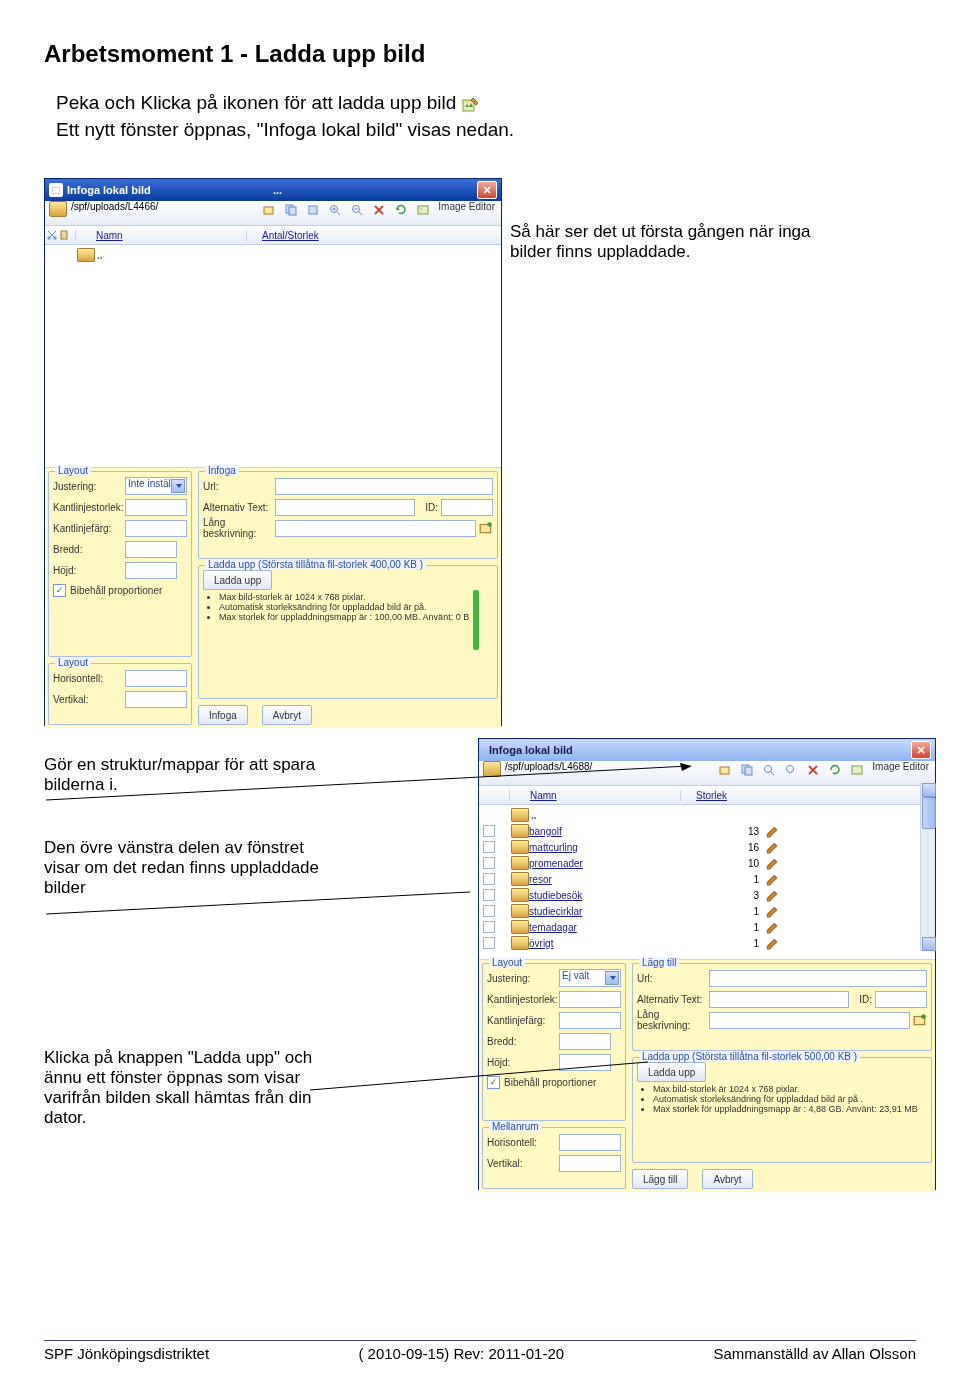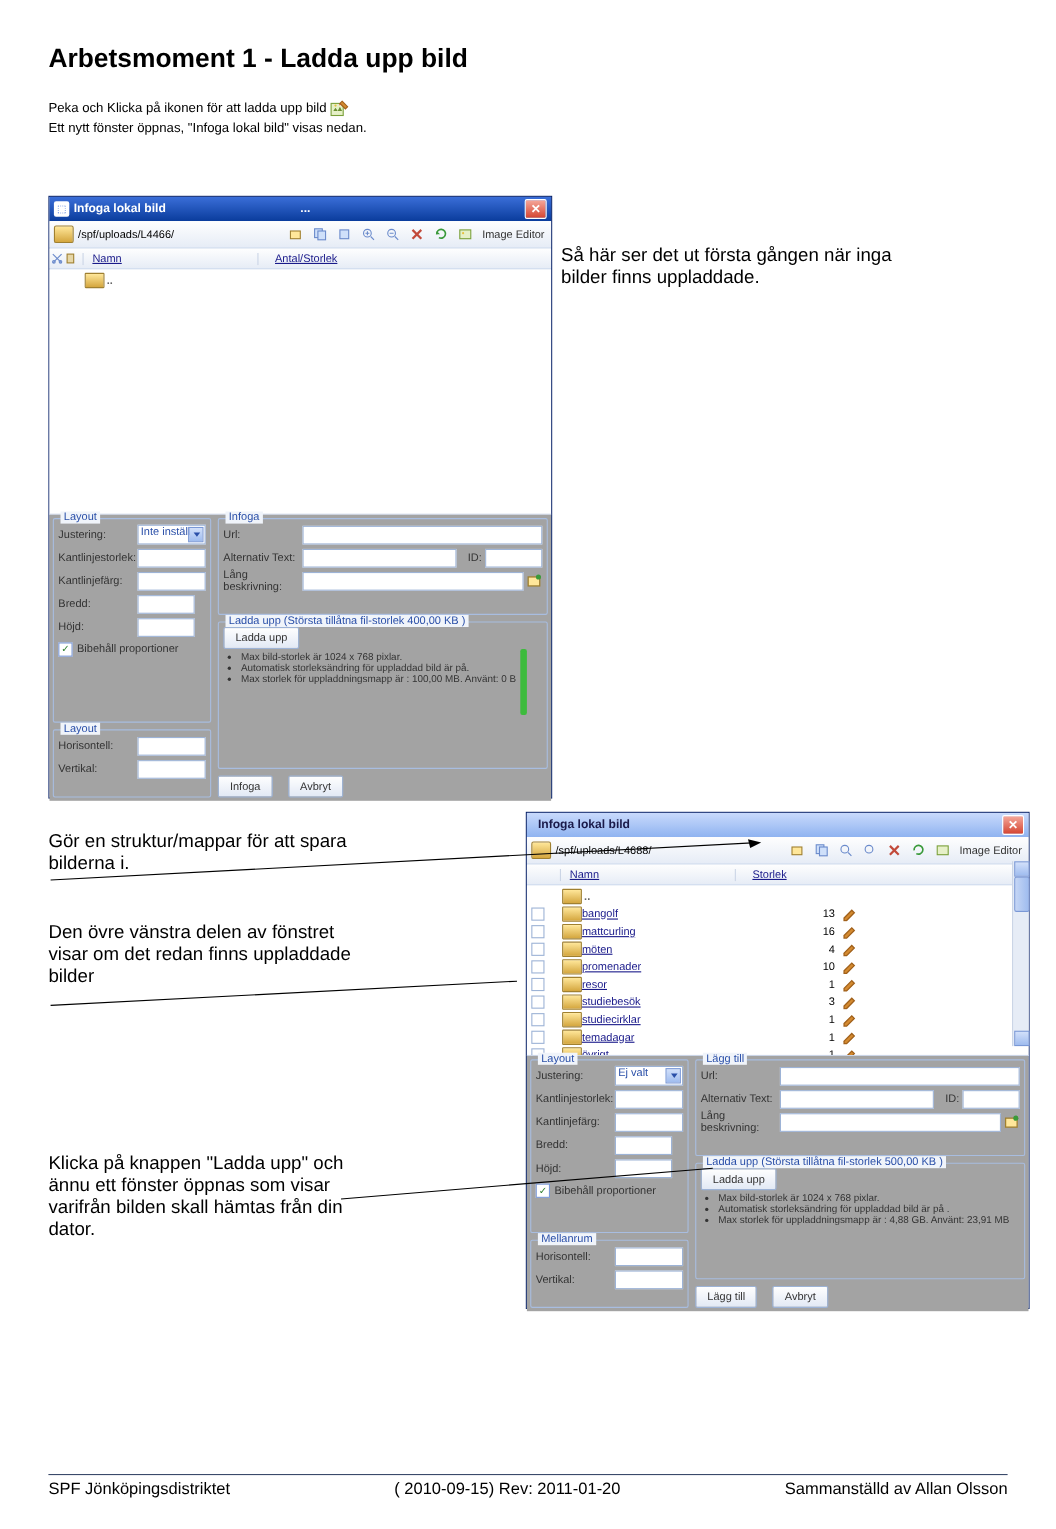--- a/index.html
+++ b/index.html
@@ -1,52 +1,52 @@
 <!DOCTYPE html>
 <html><head>
 <meta charset="utf-8">
 <style>
   html,body{margin:0;padding:0;background:#fff;font-family:Arial,Helvetica,sans-serif;color:#000}
   .page{width:960px;height:1390px;position:relative;box-sizing:border-box;padding:40px 44px 0 44px}
   h1{font-size:24px;font-weight:bold;margin:0 0 22px 0}
-  p{margin:0;font-size:12px;line-height:1.4}
+  p{margin:12px;font-size:19px;line-height:1.4}
   .intro{margin-bottom:14px}
   .edit-icon{display:inline-block;width:18px;height:18px;vertical-align:middle;position:relative}
   .edit-icon svg{width:18px;height:18px}
   .block{position:absolute}
   .aside1{left:510px;top:222px;width:340px;font-size:17px}
   .mapinfo{left:44px;top:755px;width:280px;font-size:17px}
   .visinfo{left:44px;top:838px;width:300px;font-size:17px}
   .klickinfo{left:44px;top:1048px;width:310px;font-size:17px}
 
   
   .dlg1{position:absolute;left:44px;top:178px;width:456px;height:546px;border:1px solid #0a246a;font-family:Tahoma,Arial,sans-serif;font-size:10px}
   .titlebar{height:22px;background:linear-gradient(to bottom,#3a6ed8,#0a3c9c);display:flex;align-items:center;padding:0 4px;color:#fff}
   .titlebar .ticon{width:14px;height:14px;background:#fff;border-radius:2px;margin-right:4px;display:flex;align-items:center;justify-content:center;font-size:9px;color:#3a6ed8}
   .titlebar .ttext{flex:1;font-weight:bold;font-size:11px}
   .titlebar .closebtn{width:18px;height:16px;background:linear-gradient(to bottom,#f5a79a,#d44532);border:1px solid #fff;border-radius:2px;color:#fff;display:flex;align-items:center;justify-content:center;font-weight:bold;font-size:11px}
-  .toolbar{height:24px;background:linear-gradient(to bottom,#fefefe,#e6ecf6);border-bottom:1px solid #bfcfe8;display:flex;align-items:center;padding:0 4px;gap:4px}
+  .toolbar{height:24px;background:linear-gradient(to bottom,#fefefe,#e6ecf6);border-bottom:1px solid #bfcfe8;display:flex;align-items:flex-start;padding:0 4px;gap:4px}
   .toolbar .fldr{width:16px;height:14px;background:linear-gradient(to bottom,#ffe79a,#d4a63e);border:1px solid #a08030;border-radius:2px}
   .toolbar .path{flex:0 0 auto;font-size:10px;margin-right:auto}
   .toolbar .ticn{width:16px;height:16px;border:1px solid transparent;border-radius:2px;display:flex;align-items:center;justify-content:center}
   .toolbar .ticn svg{width:12px;height:12px}
   .toolbar .imged{font-size:10px;color:#333;padding:0 2px}
   .listhdr{height:18px;background:linear-gradient(to bottom,#fefefe,#e6ecf6);border-bottom:1px solid #bfcfe8;display:flex;align-items:center;font-size:10px;color:#333}
   .listhdr .h1{width:28px;display:flex;align-items:center;padding-left:2px;gap:2px}
   .listhdr .h1 span{width:10px;height:10px;display:inline-block}
-  .listhdr .h2{width:150px;border-left:1px solid #cbd5e6;padding-left:8px;text-decoration:underline;color:#1a1a8a}
+  .listhdr .h2{width:150px;border-left:1px solid #cbd5e6;padding-left:20px;text-decoration:underline;color:#1a1a8a}
   .listhdr .h3{flex:1;border-left:1px solid #cbd5e6;padding-left:15px;text-decoration:underline;color:#1a1a8a}
   .listbody{height:218px;background:#fff;border-bottom:1px solid #cbd5e6;padding:2px}
   .listbody .row{display:flex;align-items:center;height:16px}
   .listbody .row .c1{width:28px;display:flex;gap:2px;padding-left:2px}
   .listbody .row .c1 span{width:10px;height:10px}
   .listbody .row .fld{width:16px;height:12px;background:linear-gradient(to bottom,#ffe79a,#d4a63e);border:1px solid #a08030;border-radius:1px}
   .listbody .row .dots{font-weight:bold;color:#666;padding-left:2px}
 
-  .panelrow{display:flex;background:#a3a3a3;height:260px}
+  .panelrow{display:flex;background:#fef9c3;height:260px}
   .panel{border:1px solid #a8bde0;border-radius:2px;margin:3px;padding:4px;font-size:10px;color:#333;position:relative}
   .panel .legend{position:absolute;top:-7px;left:6px;background:#f0f4fa;padding:0 3px;color:#2a4fa8;font-size:10px}
   .leftcol{width:150px;display:flex;flex-direction:column}
   .rightcol{flex:1;display:flex;flex-direction:column}
   .frow{display:flex;align-items:center;height:20px;margin-bottom:1px}
   .frow label{width:72px;color:#333}
   .frow .inp{flex:1;height:15px;border:1px solid #9db3d6;background:#fff}
   .frow .sel{flex:1;height:16px;border:1px solid #9db3d6;background:#fff;position:relative;font-size:10px;padding-left:2px;color:#2a4fa8}
   .frow .sel::after{content:"";position:absolute;right:1px;top:1px;width:12px;height:12px;background:linear-gradient(to bottom,#d2e0fa,#9fbcef);border:1px solid #7a98d6}
   .frow .sel::before{content:"";position:absolute;right:4px;top:6px;border-left:3px solid transparent;border-right:3px solid transparent;border-top:4px solid #2a4fa8;z-index:1}
@@ -354,31 +354,20 @@
           <div class="size">16</div>
           <div class="ed"><svg viewBox="0 0 12 12">
               <path d="M2 9 L8 3 L10 5 L4 11 L2 11 Z" fill="#d48a30" stroke="#a0601a"></path>
             </svg></div>
         </div>
         <div class="row">
           <div class="c1">
             <span style="width:10px;height:10px;border:1px solid #9db3d6;display:inline-block"></span>
           </div>
           <div class="fld"></div>
-          <div class="name">möten</div>
-          <div class="size">4</div>
-          <div class="ed"><svg viewBox="0 0 12 12">
-              <path d="M2 9 L8 3 L10 5 L4 11 L2 11 Z" fill="#d48a30" stroke="#a0601a"></path>
-            </svg></div>
-        </div>
-        <div class="row">
-          <div class="c1">
-            <span style="width:10px;height:10px;border:1px solid #9db3d6;display:inline-block"></span>
-          </div>
-          <div class="fld"></div>
           <div class="name">promenader</div>
           <div class="size">10</div>
           <div class="ed"><svg viewBox="0 0 12 12">
               <path d="M2 9 L8 3 L10 5 L4 11 L2 11 Z" fill="#d48a30" stroke="#a0601a"></path>
             </svg></div>
         </div>
         <div class="row">
           <div class="c1">
             <span style="width:10px;height:10px;border:1px solid #9db3d6;display:inline-block"></span>
           </div>

